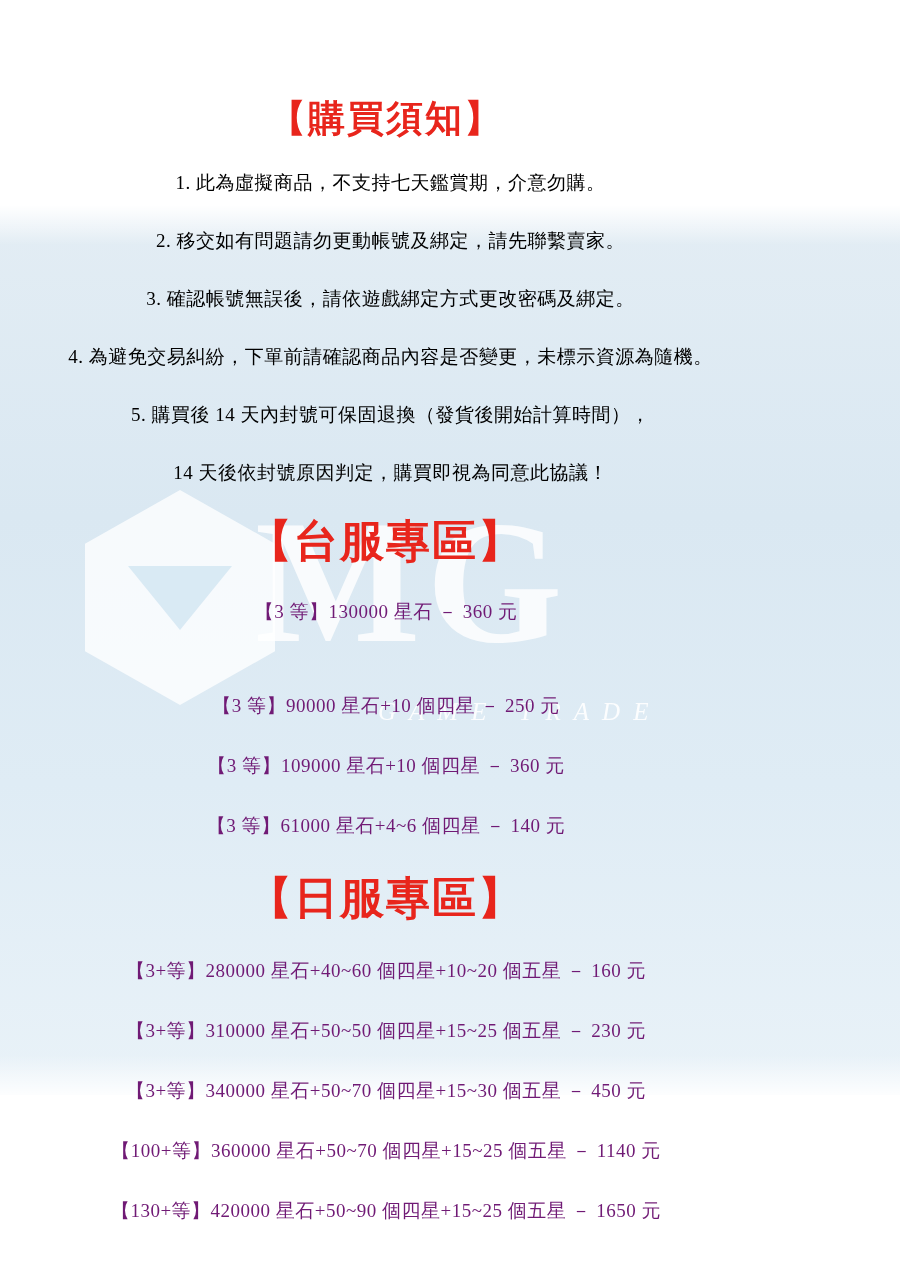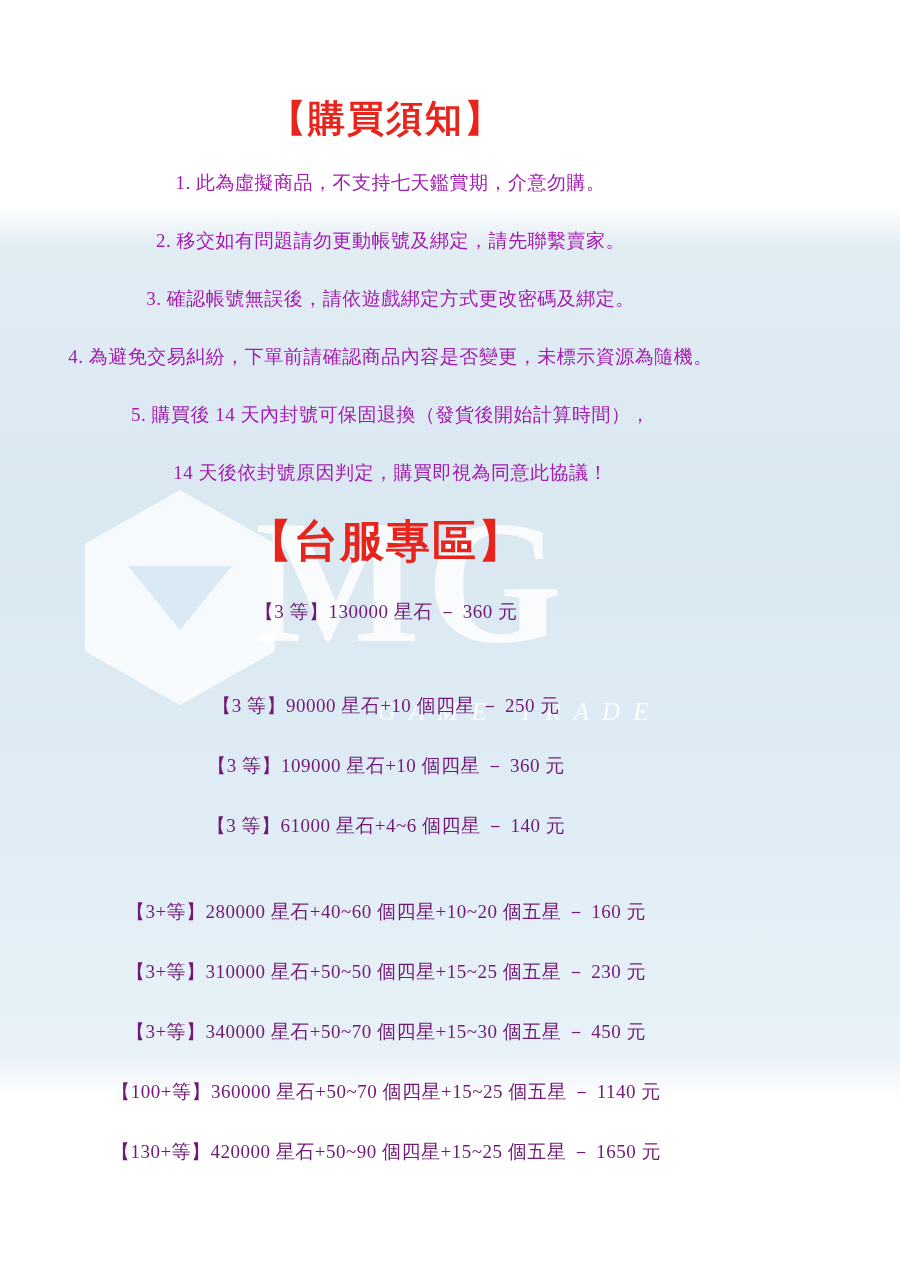--- a/index.html
+++ b/index.html
@@ -108,21 +108,21 @@
     font-weight: 700;
     font-size: 37px;
     letter-spacing: 2px;
     font-family: "Liberation Serif", serif;
   }
   .heading.h-main { margin-top: 94px; }
   .heading.h-section { font-size: 44px; }
 
   .note-line {
     font-size: 19px;
-    color: #a21caf;
+    color: #000000;
     font-family: "Liberation Serif", serif;
     letter-spacing: 0.5px;
     white-space: nowrap;
     padding-left: 9px;
   }
 
   .price-line {
     font-size: 19px;
     color: #701a75;
     font-family: "Liberation Serif", serif;
@@ -174,20 +174,21 @@
     <div style="height:34px"></div>
     <div style="height:34px"></div>
     <div class="price-line">【3 等】90000 星石+10 個四星 － 250 元</div>
     <div style="height:34px"></div>
     <div class="price-line">【3 等】109000 星石+10 個四星 － 360 元</div>
     <div style="height:34px"></div>
     <div class="price-line">【3 等】61000 星石+4~6 個四星 － 140 元</div>
 
     <div style="height:30px"></div>
 
+    <div class="heading h-section">【日服專區】</div>
 
     <div style="height:30px"></div>
 
     <div class="price-line">【3+等】280000 星石+40~60 個四星+10~20 個五星 － 160 元</div>
     <div style="height:34px"></div>
     <div class="price-line">【3+等】310000 星石+50~50 個四星+15~25 個五星 － 230 元</div>
     <div style="height:34px"></div>
     <div class="price-line">【3+等】340000 星石+50~70 個四星+15~30 個五星 － 450 元</div>
     <div style="height:34px"></div>
     <div class="price-line">【100+等】360000 星石+50~70 個四星+15~25 個五星 － 1140 元</div>

